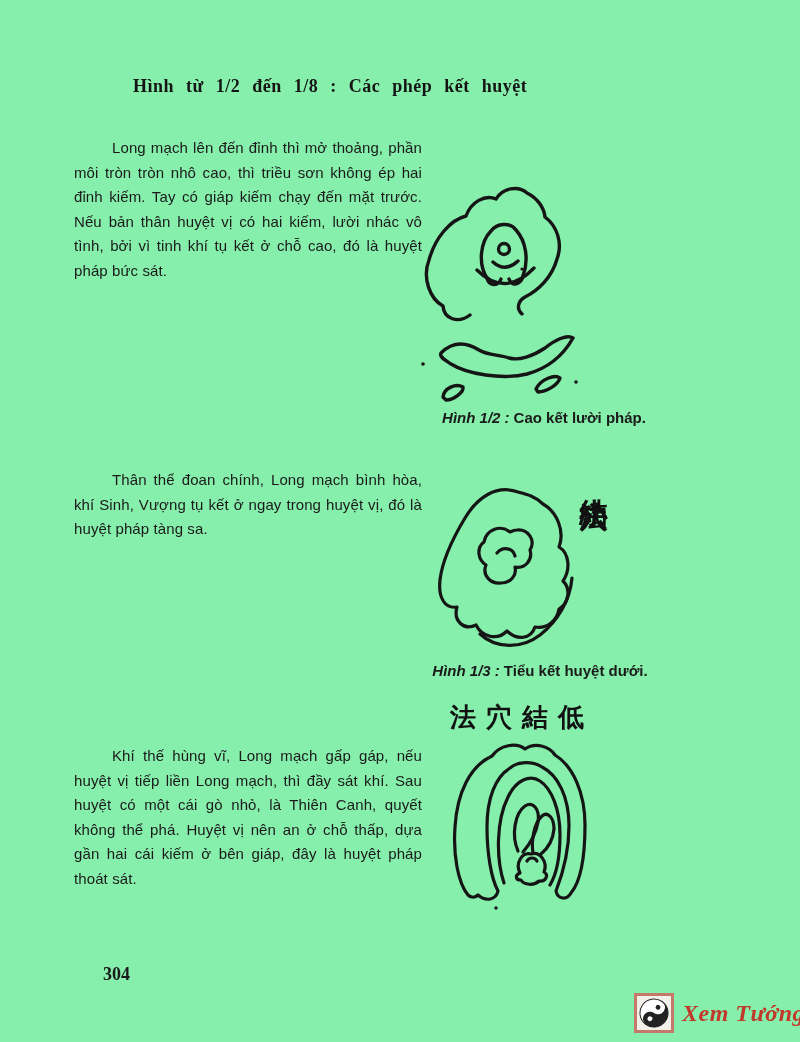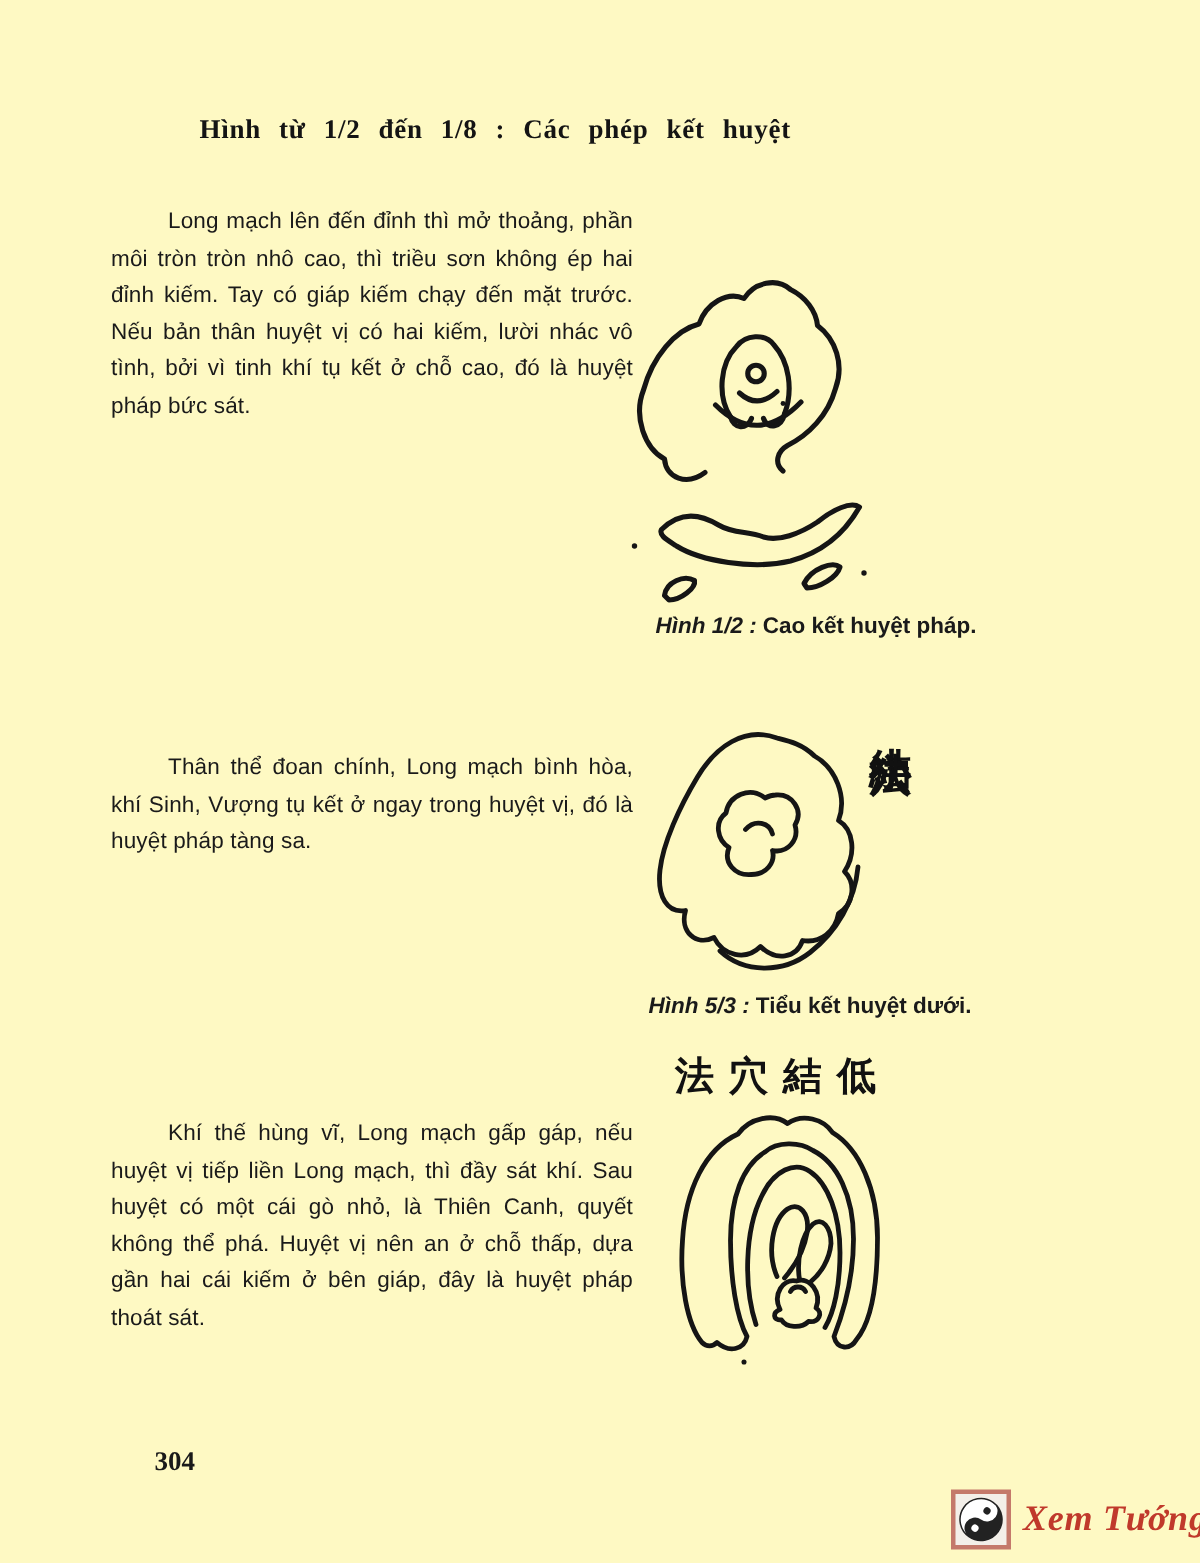--- a/index.html
+++ b/index.html
@@ -1,39 +1,39 @@
 <!DOCTYPE html>
 <html><head>
 <meta charset="utf-8">
 <style>
   html,body{margin:0;padding:0;background:#e8e8e8;}
   .page{
     position:relative;
     width:800px;height:1042px;
     margin:0 auto;
-    background:#fef9c3;
+    background:#86efac;
     font-family:"Liberation Sans", sans-serif;
     color:#161616;
     overflow:hidden;
   }
   .title{
     position:absolute;left:133px;top:76px;width:560px;
     font-family:"Liberation Serif", serif;
     font-weight:700;font-size:18px;letter-spacing:0.5px;word-spacing:7px;
     color:#141414;
   }
   .para{
     position:absolute;left:74px;width:348px;
     font-size:15px;line-height:24.5px;font-weight:400;
     letter-spacing:0.1px;
     text-align:justify;text-indent:38px;
     color:#1a1a1a;
   }
   .para-1{top:136px;}
-  .para-2{top:500px;}
+  .para-2{top:468px;}
   .para-3{top:744px;}
   .fig{position:absolute;}
   .fig svg{display:block;}
   .fig-1{left:406px;top:170px;}
   .fig-2{left:420px;top:472px;}
   .fig-3{left:432px;top:733px;}
   .caption{
     position:absolute;width:300px;text-align:center;
     font-size:15px;font-weight:700;color:#1a1a1a;white-space:nowrap;
   }
@@ -100,21 +100,21 @@
       </g>
       <g fill="#151515" stroke="none">
         <circle cx="17" cy="194" r="1.8"></circle>
         <circle cx="170" cy="212" r="1.8"></circle>
         <circle cx="116" cy="99" r="1.6"></circle>
       </g>
     </svg>
   </div>
 
   <div class="caption caption-1">
-    <span class="cap-label">Hình 1/2 :</span><span>Cao kết huyệt pháp.</span>
+    <span class="cap-label">Hình 1/2 :</span><span>Cao kết lười pháp.</span>
   </div>
 
   <div class="para para-2">Thân thể đoan chính, Long mạch bình hòa, khí Sinh, Vượng tụ kết ở ngay trong huyệt vị, đó là huyệt pháp tàng sa.</div>
 
   <div class="fig fig-2">
     <svg width="186" height="200" viewBox="0 0 186 200">
       <g class="ink" stroke-width="3.2">
 
         <path d="M 98,20 C 76,12 57,26 45,46 C 33,66 22,90 20,108 C 18,126 25,137 37,135 C 33,149 44,159 56,153 C 62,165 77,169 87,159 C 97,169 111,167 115,155 C 127,157 137,149 139,137 C 149,131 151,117 143,109 C 151,97 149,81 139,75 C 145,59 137,40 123,32 C 115,24 106,22 98,20 Z"></path>
 
@@ -122,21 +122,21 @@
 
         <path d="M 90,60 C 80,52 66,58 64,70 C 56,76 58,88 66,93 C 62,103 70,112 81,111 C 91,111 97,103 95,95 C 105,97 113,88 110,78 C 116,68 108,57 97,58 C 94,58 92,59 90,60 Z"></path>
         <path d="M 77,81 C 83,74 93,76 95,84"></path>
       </g>
     </svg>
   </div>
 
   <div class="cjk-vertical">小結穴法</div>
 
   <div class="caption caption-2">
-    <span class="cap-label">Hình 5/3 :</span><span>Tiểu kết huyệt dưới.</span>
+    <span class="cap-label">Hình 1/3 :</span><span>Tiểu kết huyệt dưới.</span>
   </div>
 
   <div class="cjk-horizontal">法穴結低</div>
 
   <div class="para para-3">Khí thế hùng vĩ, Long mạch gấp gáp, nếu huyệt vị tiếp liền Long mạch, thì đầy sát khí. Sau huyệt có một cái gò nhỏ, là Thiên Canh, quyết không thể phá. Huyệt vị nên an ở chỗ thấp, dựa gần hai cái kiếm ở bên giáp, đây là huyệt pháp thoát sát.</div>
 
   <div class="fig fig-3">
     <svg width="190" height="182" viewBox="0 0 190 182">
       <g class="ink" stroke-width="3.2">
 

